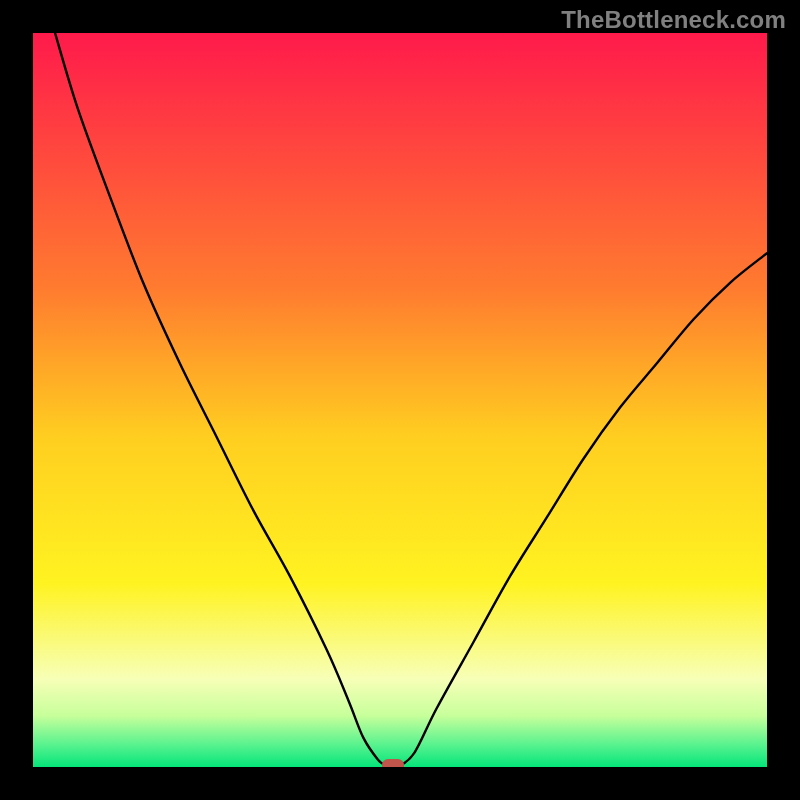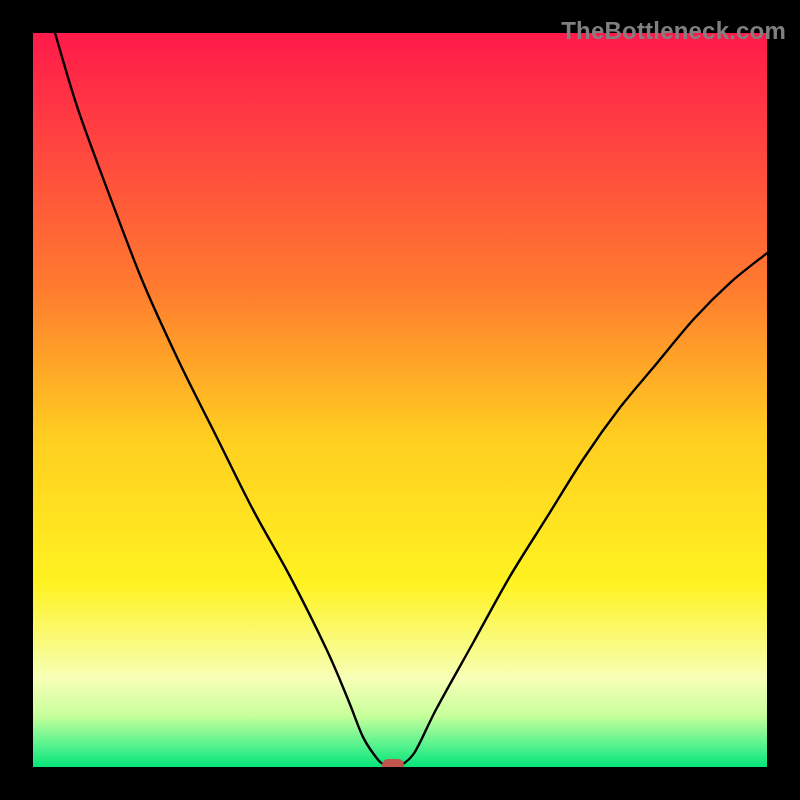--- a/index.html
+++ b/index.html
@@ -19,21 +19,20 @@
   .watermark {
     position: absolute;
     top: 6px;
     right: 14px;
     font-family: Arial, Helvetica, sans-serif;
     font-size: 24px;
     font-weight: 600;
     color: #808080;
     z-index: 10;
     letter-spacing: 0.2px;
-    margin-top: 11px;
   }
   .plot {
     position: absolute;
     left: 33px;
     top: 33px;
     width: 734px;
     height: 734px;
     overflow: hidden;
   }
   .plot svg {

